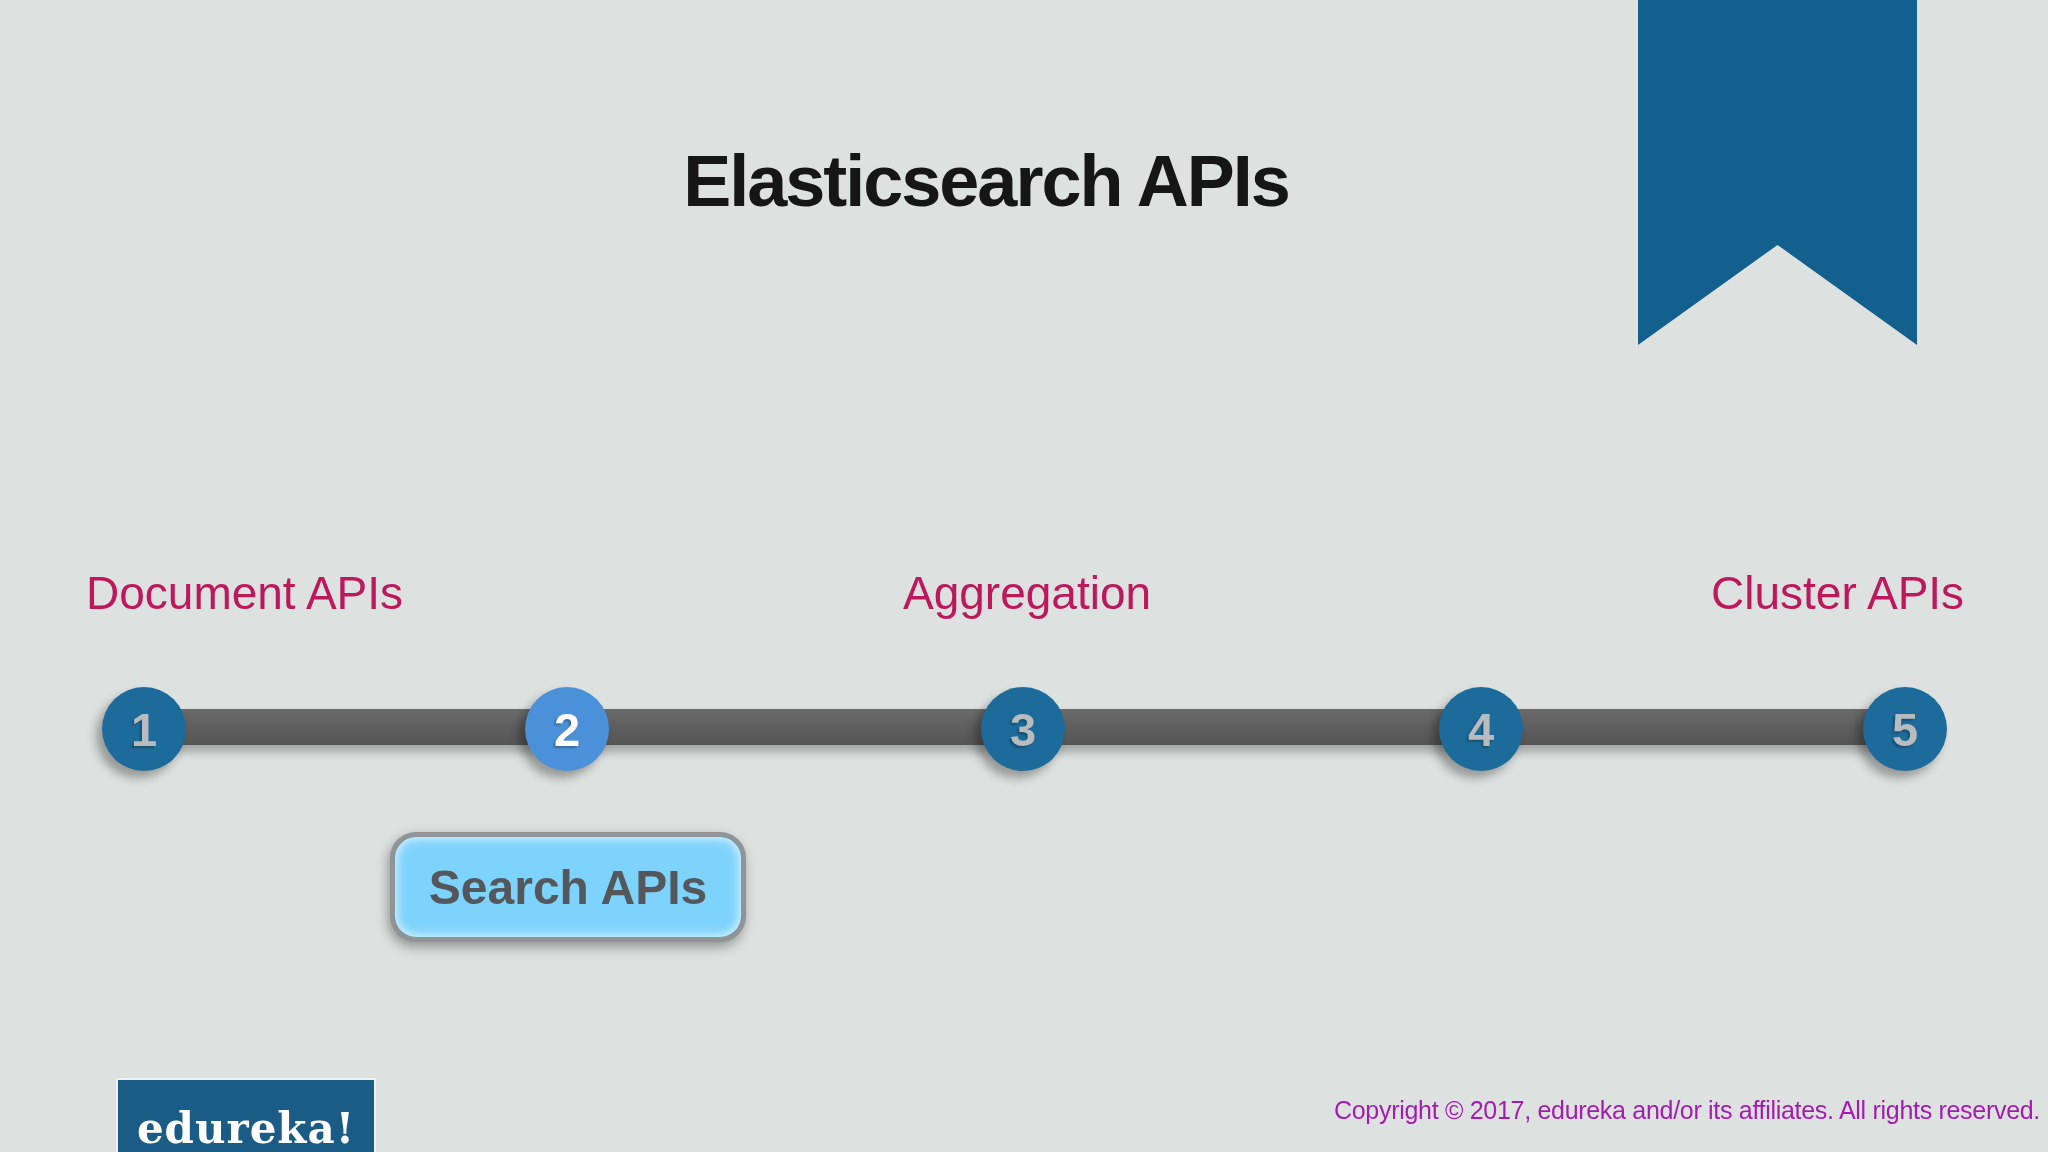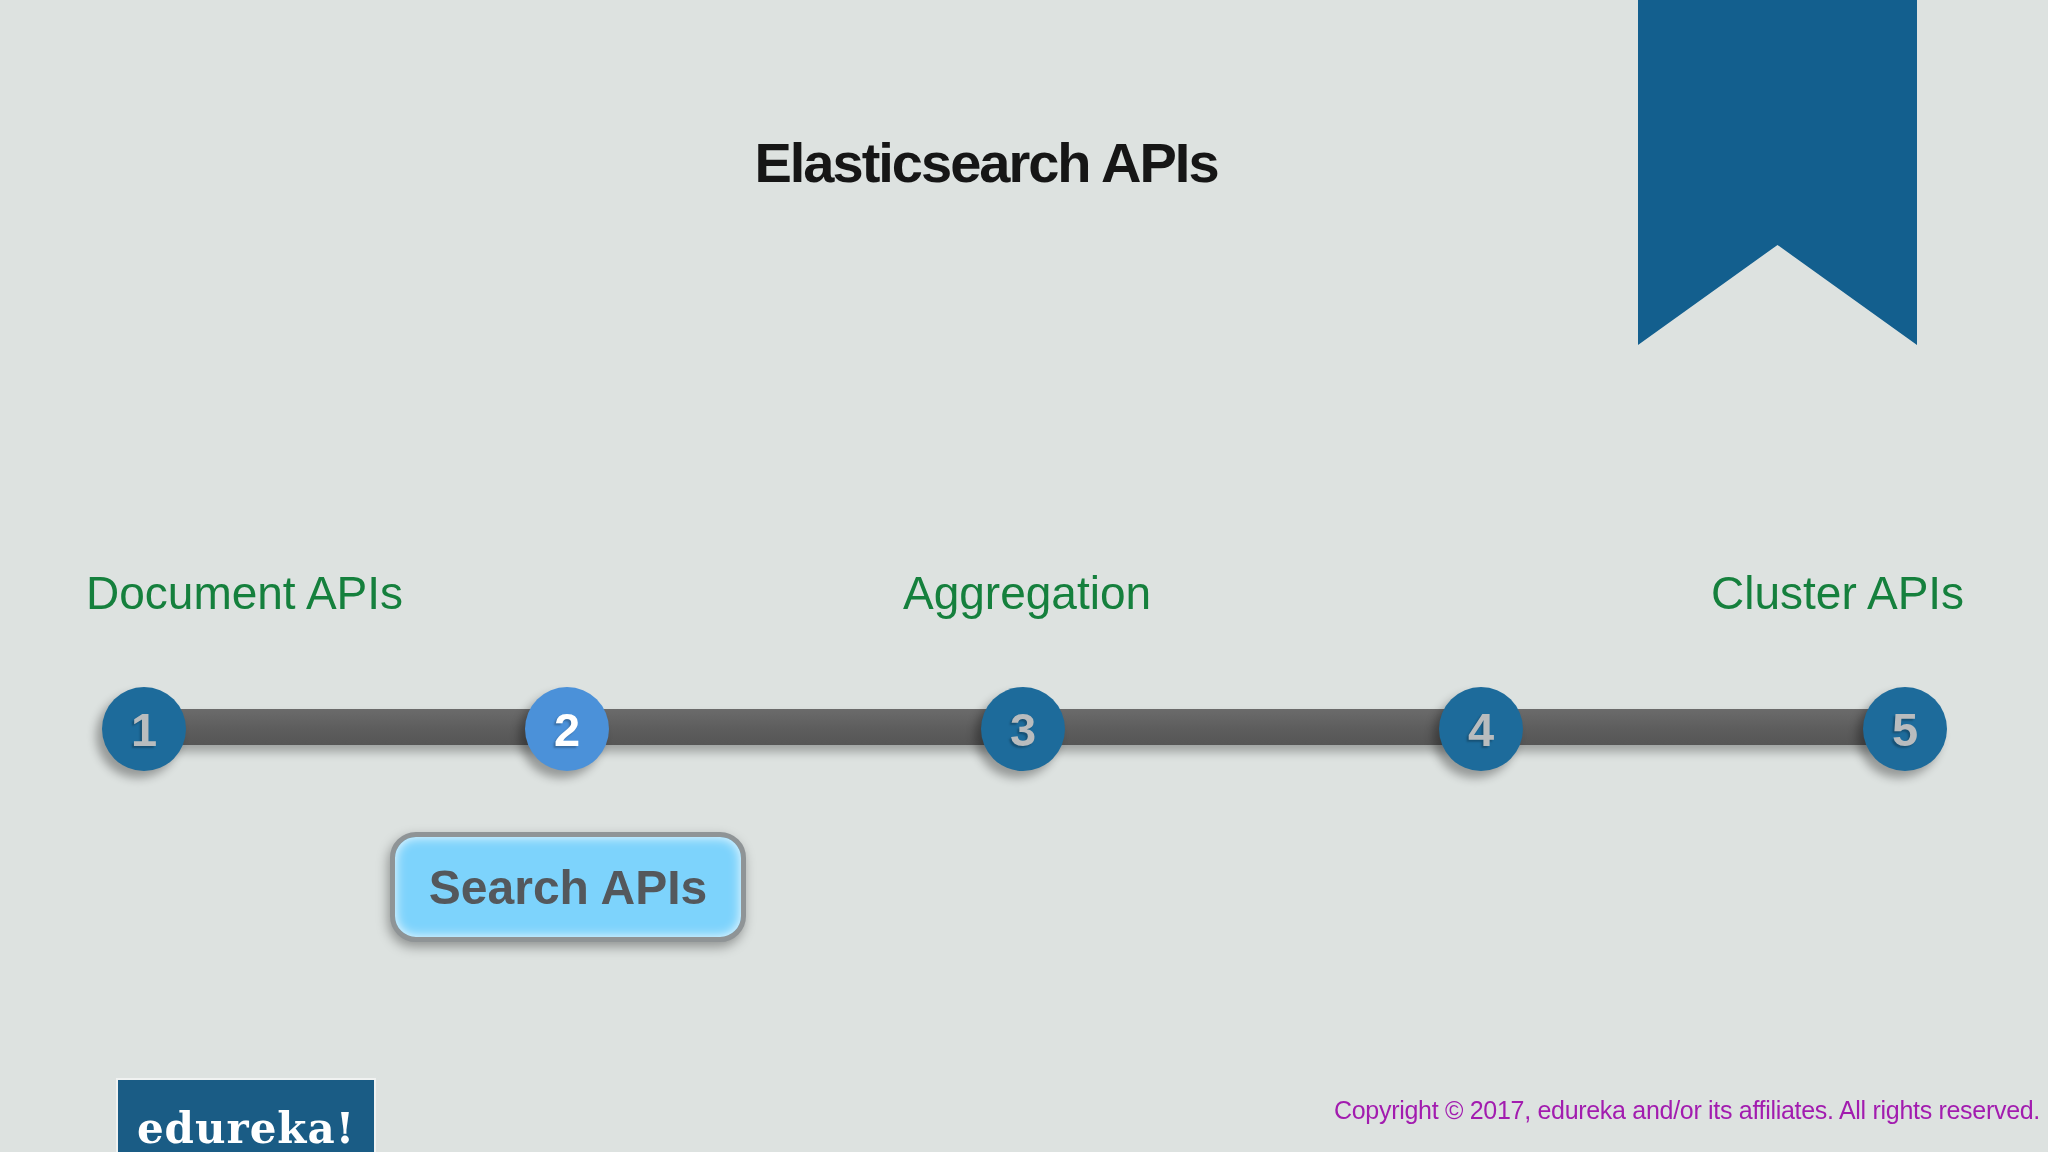--- a/index.html
+++ b/index.html
@@ -23,21 +23,21 @@
     background: #135f8e;
     clip-path: polygon(0 0, 100% 0, 100% 100%, 50% 71%, 0 100%);
   }
 
   
   .title {
     position: absolute;
     left: 486px; top: 92px;
     width: 1000px;
     text-align: center;
-    font-size: 56px;
+    font-size: 72px;
     font-weight: bold;
     letter-spacing: -2px;
     color: #161616;
   }
 
   
   .bar {
     position: absolute;
     left: 144px; top: 709px;
     width: 1762px; height: 36px;
@@ -55,21 +55,21 @@
     box-shadow: -6px 7px 10px rgba(0,0,0,0.32);
   }
   .step.inactive { background: #1d6b9b; color: #b9bcbe; }
   .step.active   { background: #4b91d9; color: #ffffff; }
   .step .num { text-shadow: -2px 2px 2px rgba(0,0,0,0.25); }
 
   
   .stage-label {
     position: absolute;
     font-size: 46px;
-    color: #15803d;
+    color: #be185d;
     white-space: nowrap;
   }
   .label-above { top: 566px; }
   .label-document { left: 86px; }
   .label-aggregation { left: 903px; }
   .label-cluster { left: 1711px; }
   .label-index { left: 1388px; top: 864px; }
 
   
   .search-btn {

